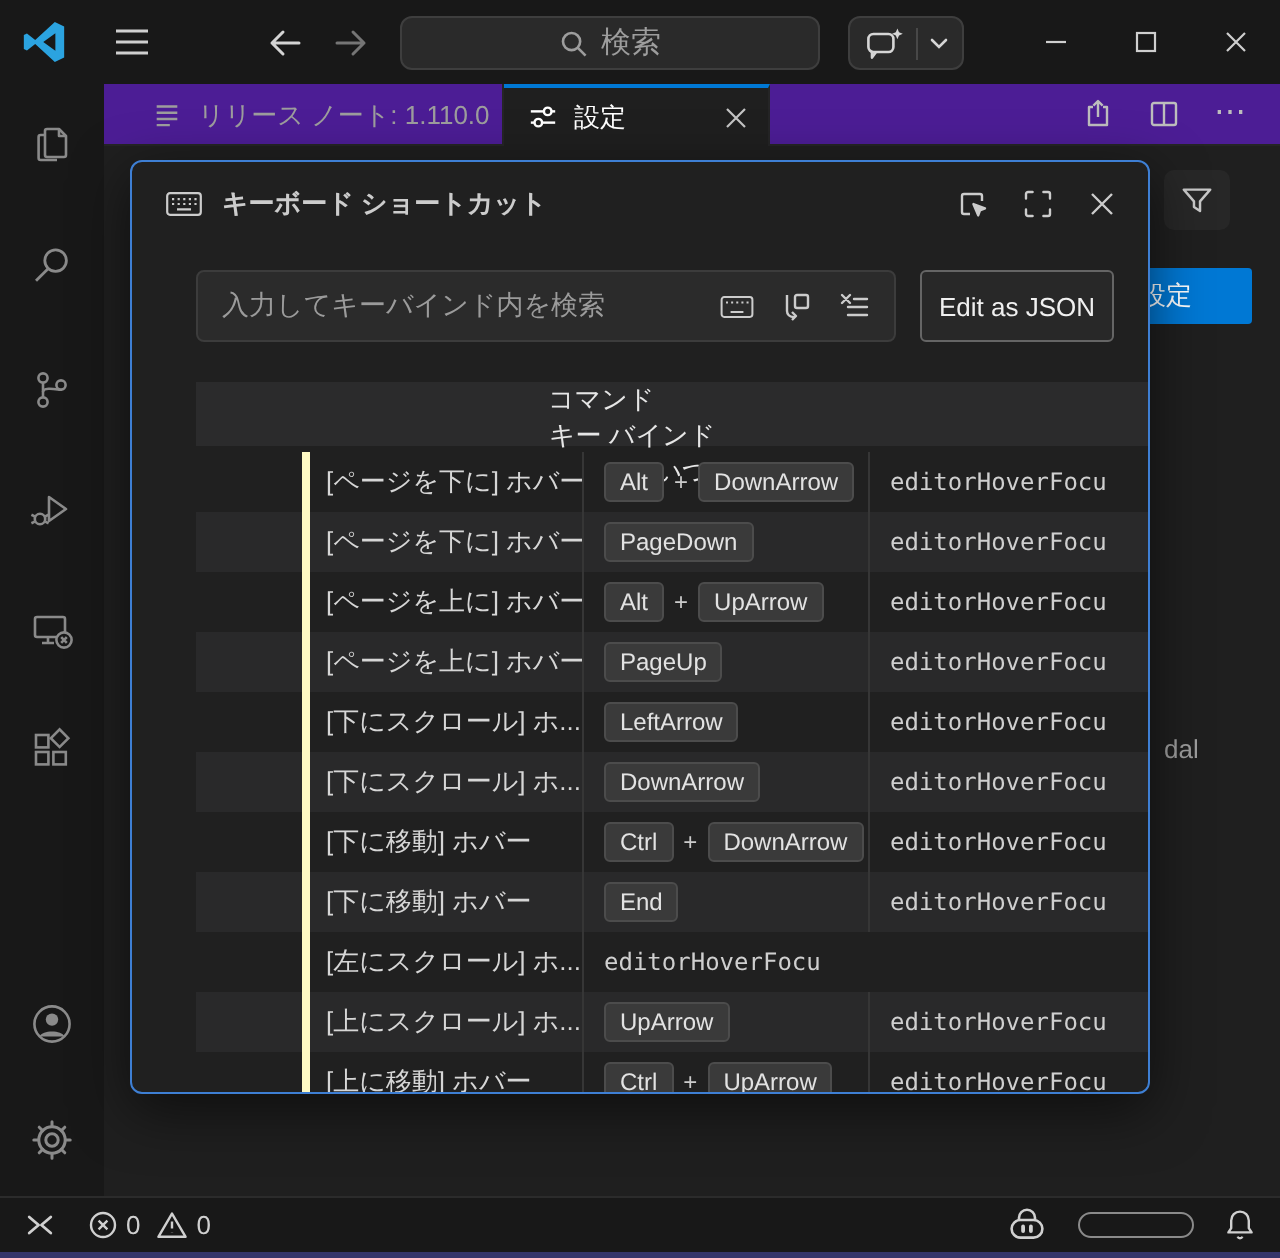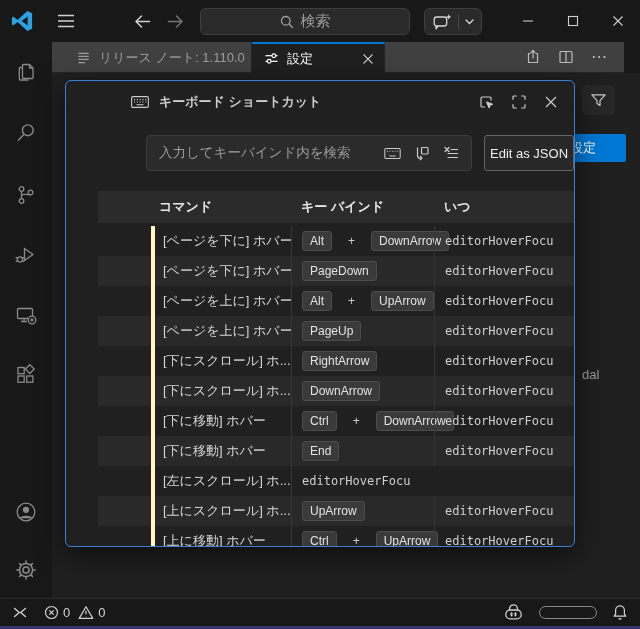--- a/index.html
+++ b/index.html
@@ -32,70 +32,70 @@
   }
   .copilot-chevron { border-left:1px solid rgba(255,255,255,.14); padding-left:6px; margin-left:2px; display:flex; align-items:center; height:16px; }
   .win-controls { position:absolute; right:0; top:0; height:42px; display:flex; }
   .win-btn { width:45px; height:42px; display:flex; align-items:center; justify-content:center; color:#cfcfcf; }
 
   
   .activitybar { position:absolute; left:0; top:42px; bottom:31px; width:52px; background:#181818; }
   .act-icon { position:absolute; left:14px; width:24px; height:24px; color:#8a8a8a; }
 
   
-  .tabbar { position:absolute; left:52px; top:42px; right:16px; height:31px; background:#404040; border-bottom:1px solid #252526; display:flex; }
+  .tabbar { position:absolute; left:52px; top:42px; right:0; height:31px; background:#4c1d95; border-bottom:1px solid #252526; display:flex; }
   .tab { height:31px; display:flex; align-items:center; font-size:13px; border-right:1px solid #252526; }
   .tab-release { width:200px; padding-left:24px; gap:8px; color:#9d9d9d; }
   .tab-settings { width:133px; padding:0 10px 0 12px; gap:8px; color:#ffffff; background:#1f1f1f; border-top:2px solid #0078d4; }
   .tab-close { margin-left:auto; color:#c5c5c5; display:flex; }
   .tab-actions { margin-left:auto; display:flex; align-items:center; gap:17px; padding-right:16px; color:#bdbdbd; }
   .more-dots { font-size:16px; letter-spacing:1px; line-height:10px; color:#bdbdbd; }
 
   
   .editor { position:absolute; left:52px; top:73px; right:0; bottom:31px; background:#1f1f1f; }
 
   .bg-filter-btn { position:absolute; left:530px; top:12px; width:33px; height:30px; background:#272727; border-radius:5px; display:flex; align-items:center; justify-content:center; color:#c8c8c8; z-index:1; }
   .bg-blue-btn { position:absolute; left:488px; top:61px; width:86px; height:28px; background:#0078d4; border-radius:2px; color:#ffffff; font-size:13px; display:flex; align-items:center; justify-content:center; z-index:1; }
   .bg-frag { position:absolute; left:530px; top:294px; color:#9d9d9d; font-size:13px; z-index:1; }
 
   
   .dialog {
     position:absolute; left:13px; top:7px; width:510px; height:467px;
     background:#202020; border:1px solid #3e7fd4; border-radius:6px;
-    box-shadow:0 8px 28px rgba(0,0,0,.55); overflow:hidden; z-index:2;padding-left:48px;
+    box-shadow:0 8px 28px rgba(0,0,0,.55); overflow:hidden; z-index:2;
   }
   .dlg-header { height:42px; display:flex; align-items:center; padding:0 16px 0 17px; gap:10px; }
   .dlg-title { font-size:13px; font-weight:600; color:#cccccc; white-space:nowrap; }
   .dlg-head-actions { margin-left:auto; display:flex; align-items:center; gap:17px; color:#cccccc; }
 
   .dlg-search-row { display:flex; margin:12px 0 0 32px; height:36px; }
   .kb-input {
     width:350px; display:flex; align-items:center; gap:15px;
     background:#2b2b2b; border:1px solid #3c3c3c; border-radius:4px; padding:0 12px;
   }
   .kb-placeholder { flex:1; color:#9b9b9b; font-size:13.5px; white-space:nowrap; overflow:hidden; }
   .kb-input-icons { display:flex; align-items:center; gap:13px; color:#cccccc; }
   .btn-json {
     margin-left:12px; width:97px; display:flex; align-items:center; justify-content:center;
     border:1px solid #656565; border-radius:3px; background:#282828; color:#f0f0f0; font-size:13px;
   }
 
   .kb-table { position:absolute; left:32px; right:0; top:110px; bottom:0; font-size:13px; }
-  .khead { display:flex; height:32px; background:#2b2b2c; align-items:center; font-weight:bold; color:#e6e6e6; }
+  .khead { display:flex; height:32px; background:#2b2b2c; align-items:center; font-weight:normal; color:#e6e6e6;flex-direction:column; }
   .khead .hc-act { width:53px; flex:none; }
   .khead .hc-cmd { width:140px; flex:none; padding-left:8px; }
   .khead .hc-keys { width:143px; flex:none; padding-left:10px; }
   .khead .hc-when { flex:1; padding-left:10px; }
   .krows { margin-top:3px; }
   .krow { display:flex; height:30px; }
   .krow.alt { background:#29292a; }
   .krow > div { height:100%; display:flex; align-items:center; }
   .c-act { width:53px; flex:none; }
   .c-cmd { width:140px; flex:none; padding-left:8px; border-left:4px solid #fef9c3; color:#d6d6d6; white-space:nowrap; overflow:hidden; }
-  .c-keys { width:143px; flex:none; padding-left:10px; gap:16px; border-left:1px solid #363636; }
+  .c-keys { width:143px; flex:none; padding-left:10px; gap:5px; border-left:1px solid #363636; }
   .c-when { flex:1; padding-left:10px; border-left:1px solid #363636; font-family:"DejaVu Sans Mono",monospace; font-size:12px; color:#cfcfcf; white-space:nowrap; overflow:hidden; }
   .chip {
     background:#3a3a3a; border:1px solid #4c4c4c; border-radius:3px;
     padding:1px 7px; font-size:12px; line-height:16px; color:#e2e2e2; white-space:nowrap;
   }
   .plus { color:#cccccc; font-size:12px; }
 
   
   .statusbar {
     position:absolute; left:0; right:0; bottom:0; height:31px; background:#181818;
@@ -385,21 +385,21 @@
             <div class="c-cmd">[ページを上に] ホバー</div>
             <div class="c-keys">
               <span class="chip">PageUp</span>
             </div>
             <div class="c-when">editorHoverFocu</div>
           </div>
           <div class="krow">
             <div class="c-act"></div>
             <div class="c-cmd">[下にスクロール] ホ...</div>
             <div class="c-keys">
-              <span class="chip">RightArrow</span>
+              <span class="chip">LeftArrow</span>
             </div>
             <div class="c-when">editorHoverFocu</div>
           </div>
           <div class="krow alt">
             <div class="c-act"></div>
             <div class="c-cmd">[下にスクロール] ホ...</div>
             <div class="c-keys">
               <span class="chip">DownArrow</span>
             </div>
             <div class="c-when">editorHoverFocu</div>

